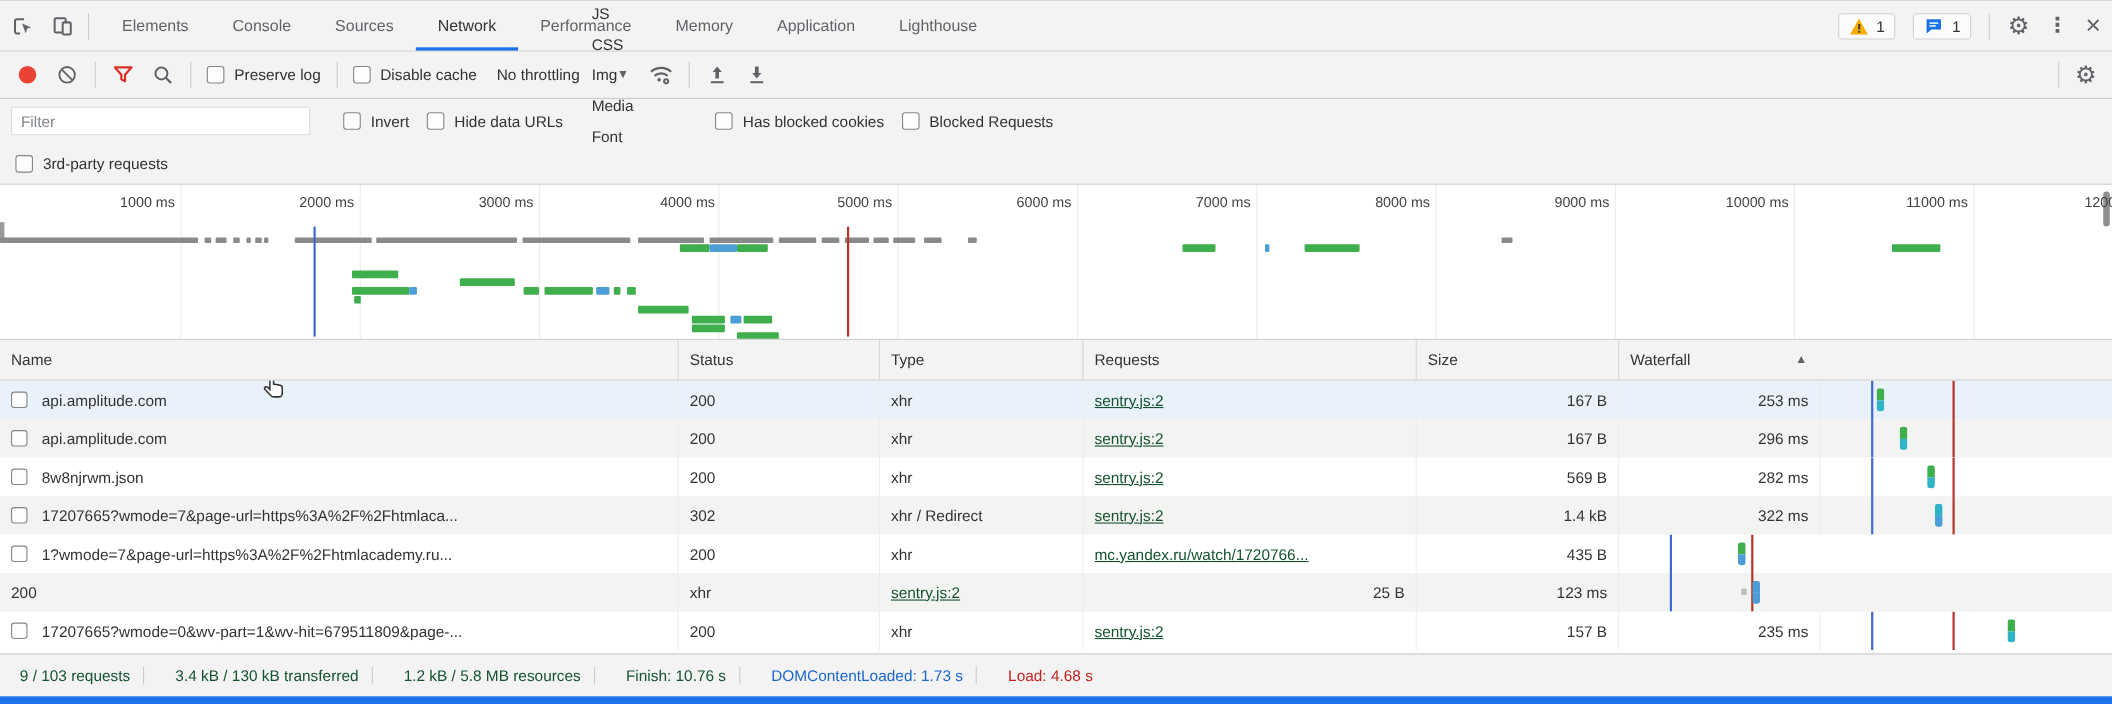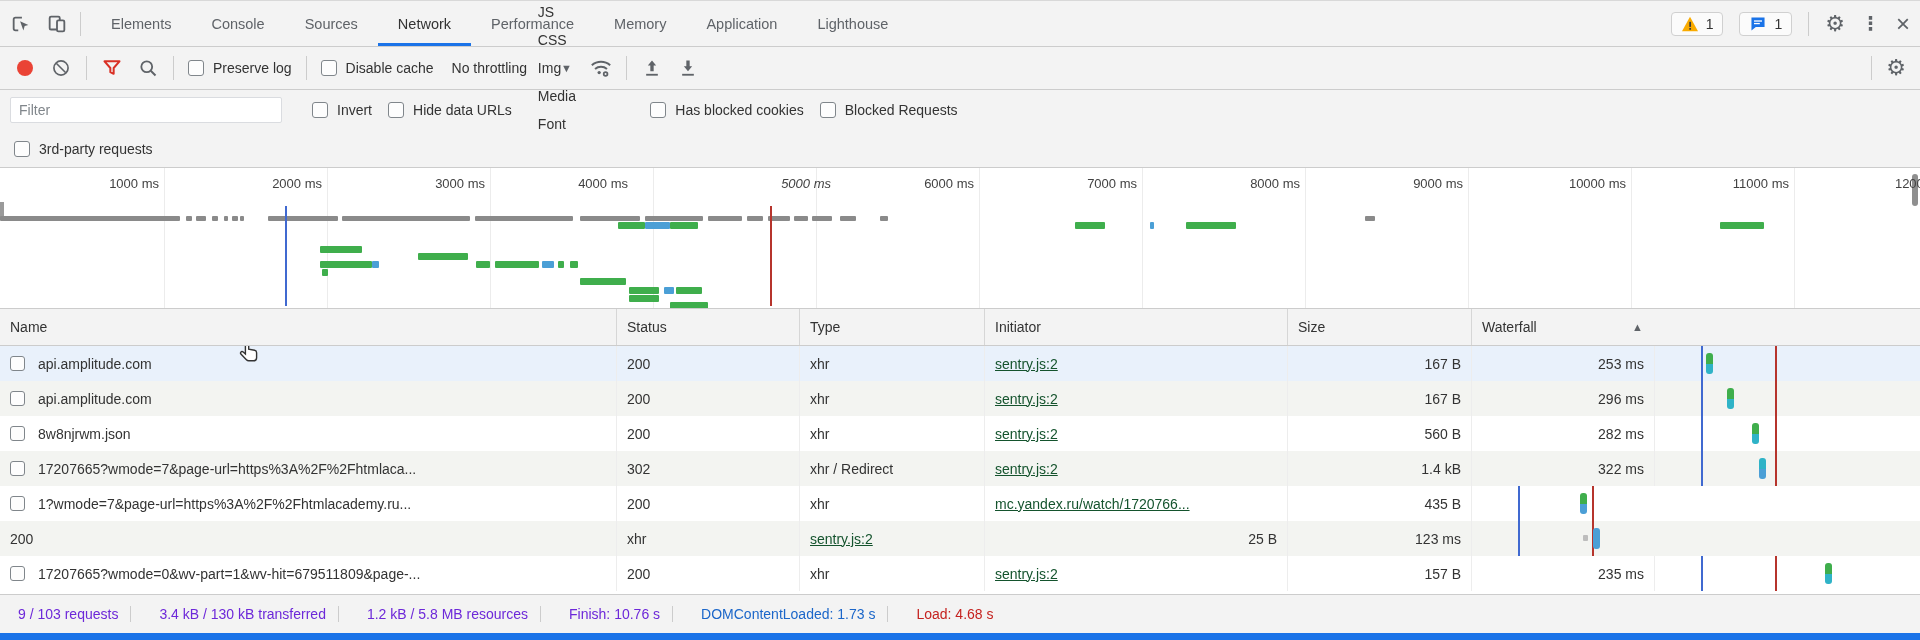--- a/index.html
+++ b/index.html
@@ -65,21 +65,21 @@
   .td a.init { color:#14532d; text-decoration:underline; cursor:pointer; overflow:hidden; text-overflow:ellipsis; }
   .wf-cell { position:relative; padding:0; }
   .wf-line { position:absolute; top:0; bottom:0; width:2px; }
   .wf-bar { position:absolute; top:7px; width:7px; height:21px; border-radius:3px; overflow:hidden; display:flex; flex-direction:column; }
   .wf-bar span { flex:1; }
   .wf-dot { position:absolute; top:14px; width:5px; height:6px; background:#bdbdbd; border-radius:1px; }
   .hand-cursor { position:absolute; left:238px; top:-6px; width:24px; height:26px; z-index:5; }
 
   
   .statusbar { height:39px; display:flex; align-items:center; background:#f3f3f3; border-top:1px solid #ccc; padding:0 6px; flex:none; font-size:14px; }
-  .status-item { padding:0 12px; color:#6d28d9; white-space:nowrap; }
+  .status-item { padding:0 12px; color:#14532d; white-space:nowrap; }
   .status-item + .status-item { border-left:1px solid #ccc;padding-left:28px; }
   .bluestrip { height:7px; background:#1a73e8; flex:none; }
 </style>
 </head>
 <body>
 
 <div class="devtools">
 
   <div class="tabbar">
     <div class="tb-icons">
@@ -237,23 +237,23 @@
   <div class="overview" id="overview">
     <span class="ov-notch"></span>
     <span class="ov-scroll"></span>
   <div class="grid-v" style="left: 164px;"></div>
       <div class="tick-label" style="left: 69px;">1000 ms</div>
       <div class="grid-v" style="left: 327px;"></div>
       <div class="tick-label" style="left: 232px;">2000 ms</div>
       <div class="grid-v" style="left: 490px;"></div>
       <div class="tick-label" style="left: 395px;">3000 ms</div>
       <div class="grid-v" style="left: 653px;"></div>
-      <div class="tick-label" style="left: 538px;">4000 ms</div>
+      <div class="tick-label" style="left: 560px;">4000 ms</div>
       <div class="grid-v" style="left: 816px;"></div>
-      <div class="tick-label" style="left: 741px; font-style: italic;">5000 ms</div>
+      <div class="tick-label" style="left: 721px;">5000 ms</div>
       <div class="grid-v" style="left: 979px;"></div>
       <div class="tick-label" style="left: 884px;">6000 ms</div>
       <div class="grid-v" style="left: 1142px;"></div>
       <div class="tick-label" style="left: 1047px;">7000 ms</div>
       <div class="grid-v" style="left: 1305px;"></div>
       <div class="tick-label" style="left: 1210px;">8000 ms</div>
       <div class="grid-v" style="left: 1468px;"></div>
       <div class="tick-label" style="left: 1373px;">9000 ms</div>
       <div class="grid-v" style="left: 1631px;"></div>
       <div class="tick-label" style="left: 1536px;">10000 ms</div>
@@ -312,21 +312,21 @@
         <div class="th">
           <span>Name</span>
         </div>
         <div class="th">
           <span>Status</span>
         </div>
         <div class="th">
           <span>Type</span>
         </div>
         <div class="th">
-          <span>Initiator</span>
+          <span>Requests</span>
         </div>
         <div class="th">
           <span>Size</span>
         </div>
         <div class="th">
           <span>Waterfall</span>
           <span class="sort-arrow">▲</span>
         </div>
       </div>
     <div class="rows" id="rows">
@@ -378,21 +378,21 @@
         <div class="trow">
           <div class="td">
             <span class="cb"></span>
             <span style="overflow: hidden; text-overflow: ellipsis;">8w8njrwm.json</span>
           </div>
           <div class="td">200</div>
           <div class="td">xhr</div>
           <div class="td">
             <a class="init">sentry.js:2</a>
           </div>
-          <div class="td right">560 B</div>
+          <div class="td right">569 B</div>
           <div class="td right">282 ms</div>
           <div class="td wf-cell">
             <div class="wf-line" style="left: 46px; background: rgb(64, 105, 208);"></div>
             <div class="wf-line" style="left: 120px; background: rgb(182, 52, 44);"></div>
             <div class="wf-bar" style="left: 97px;">
               <span style="background: rgb(63, 174, 76);"></span>
               <span style="background: rgb(47, 179, 199);"></span>
             </div>
           </div>
         </div>

